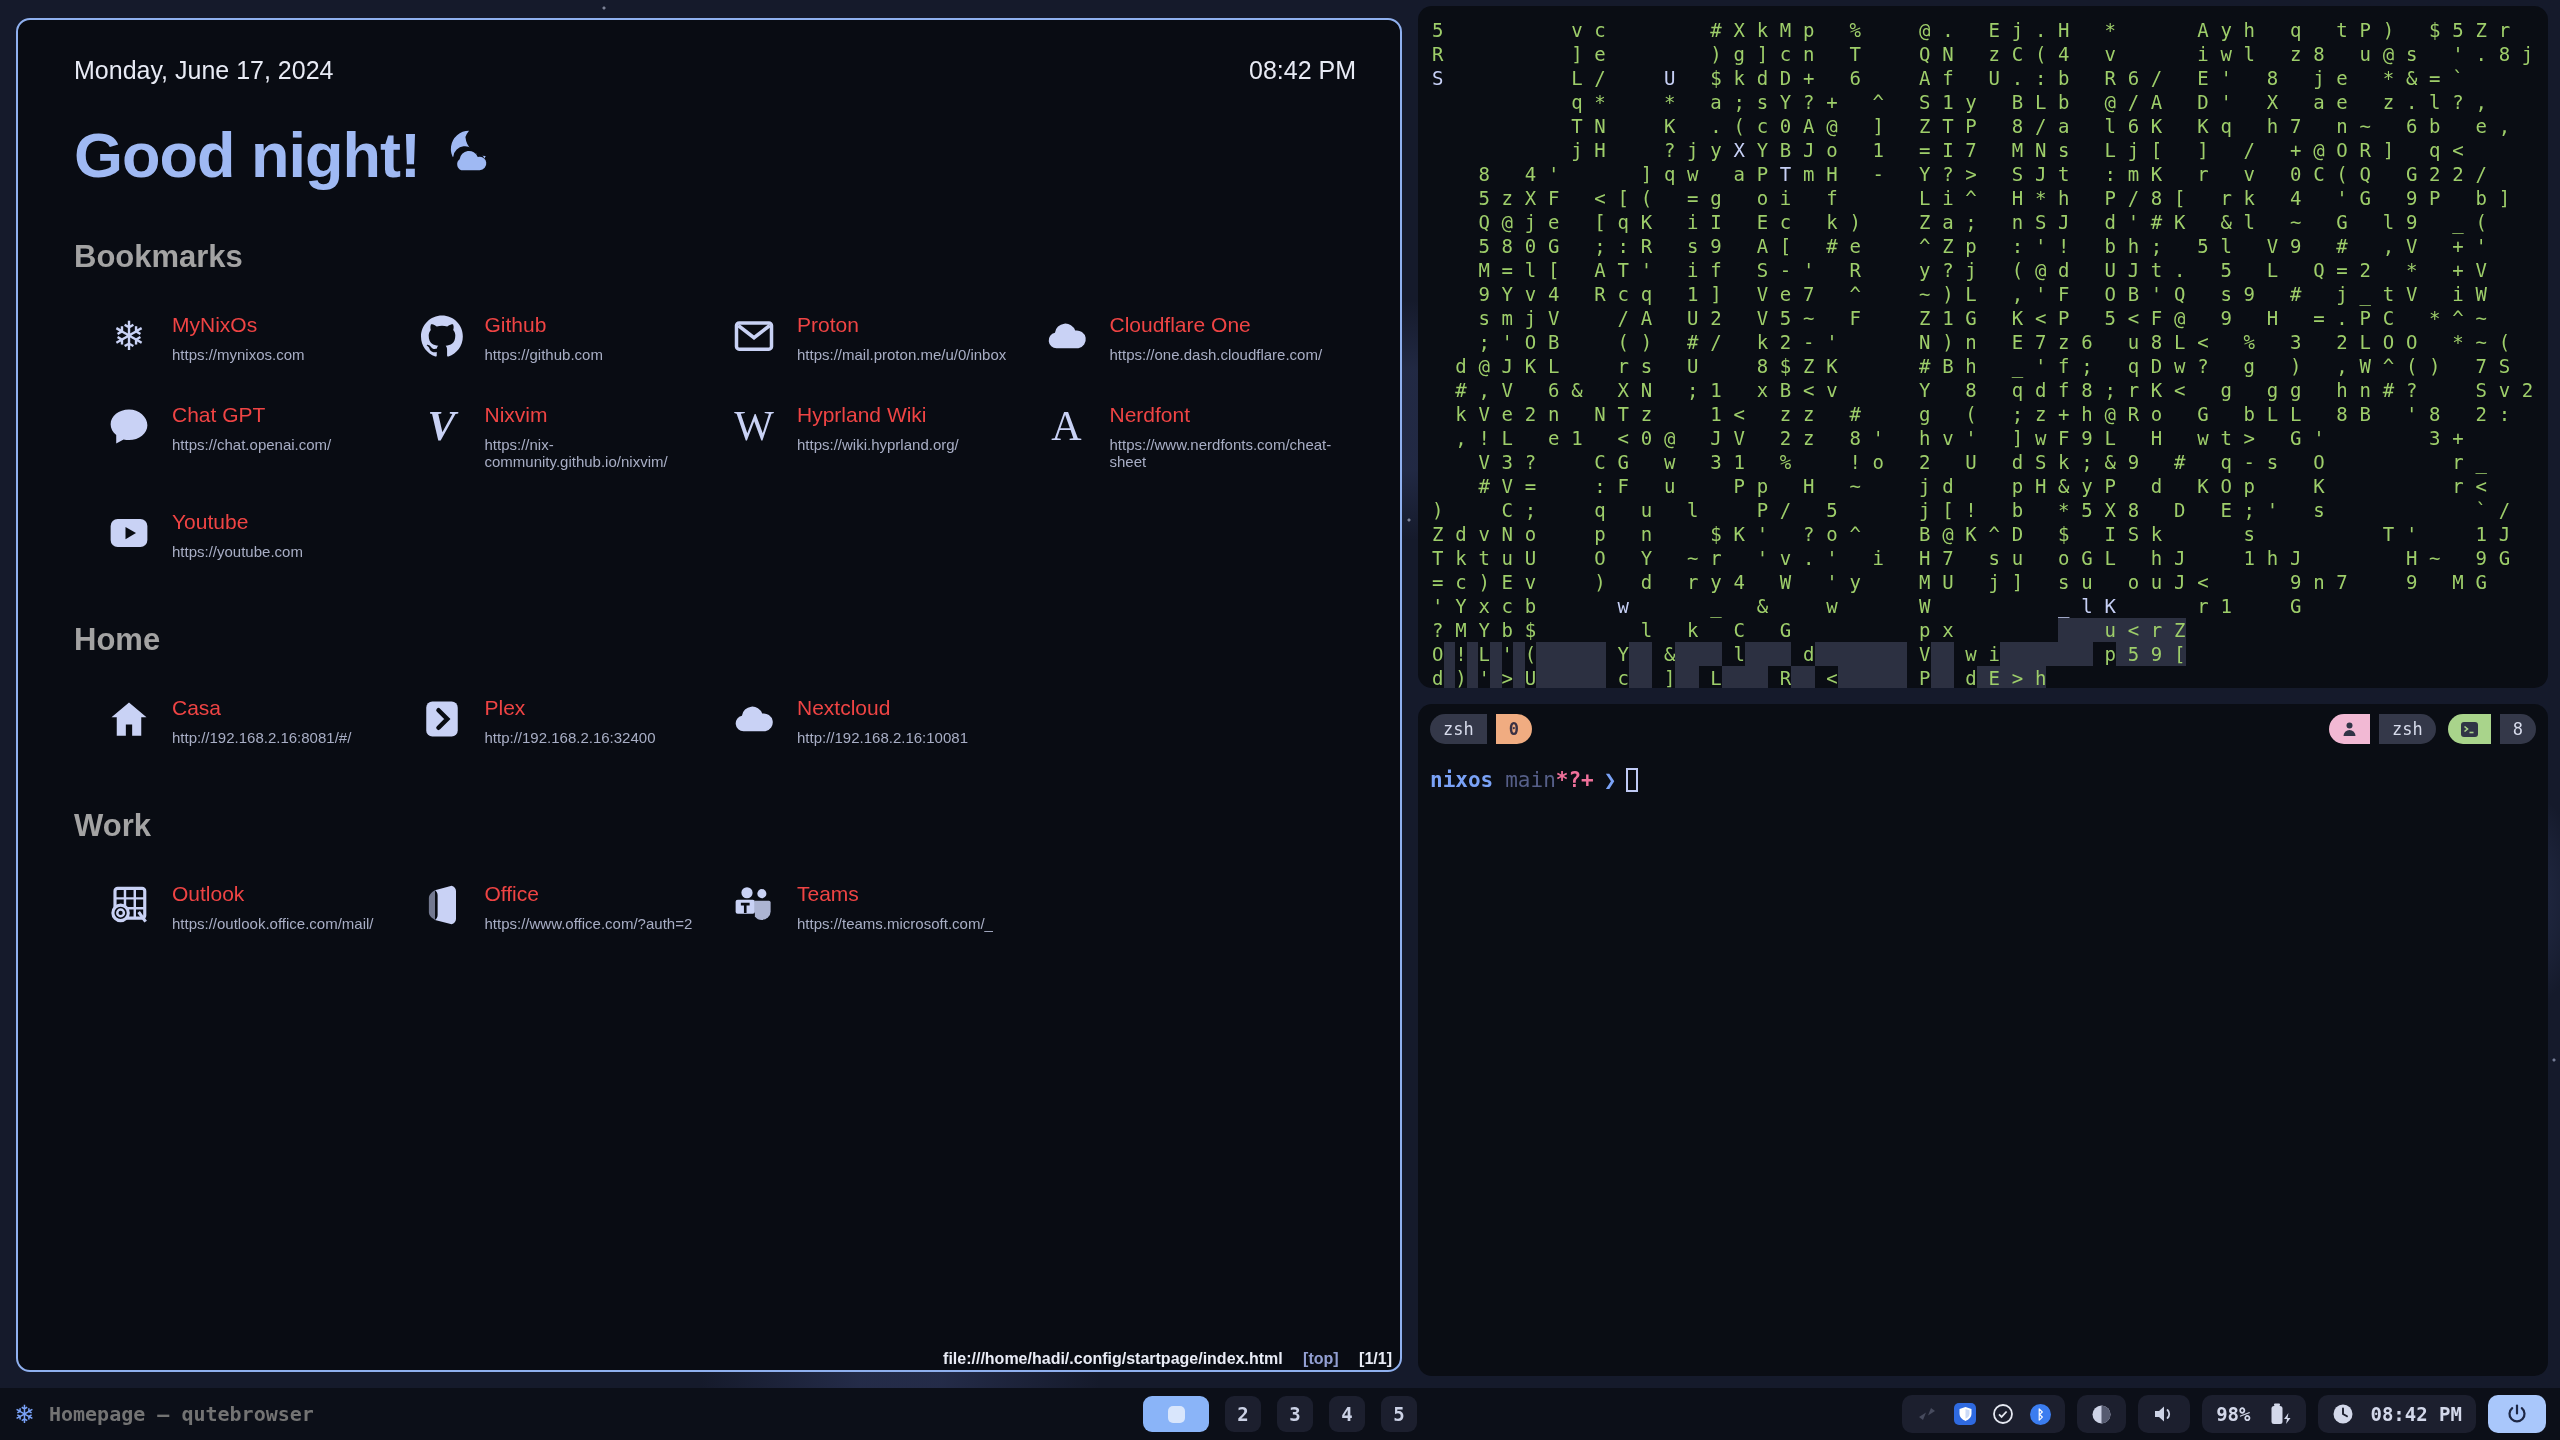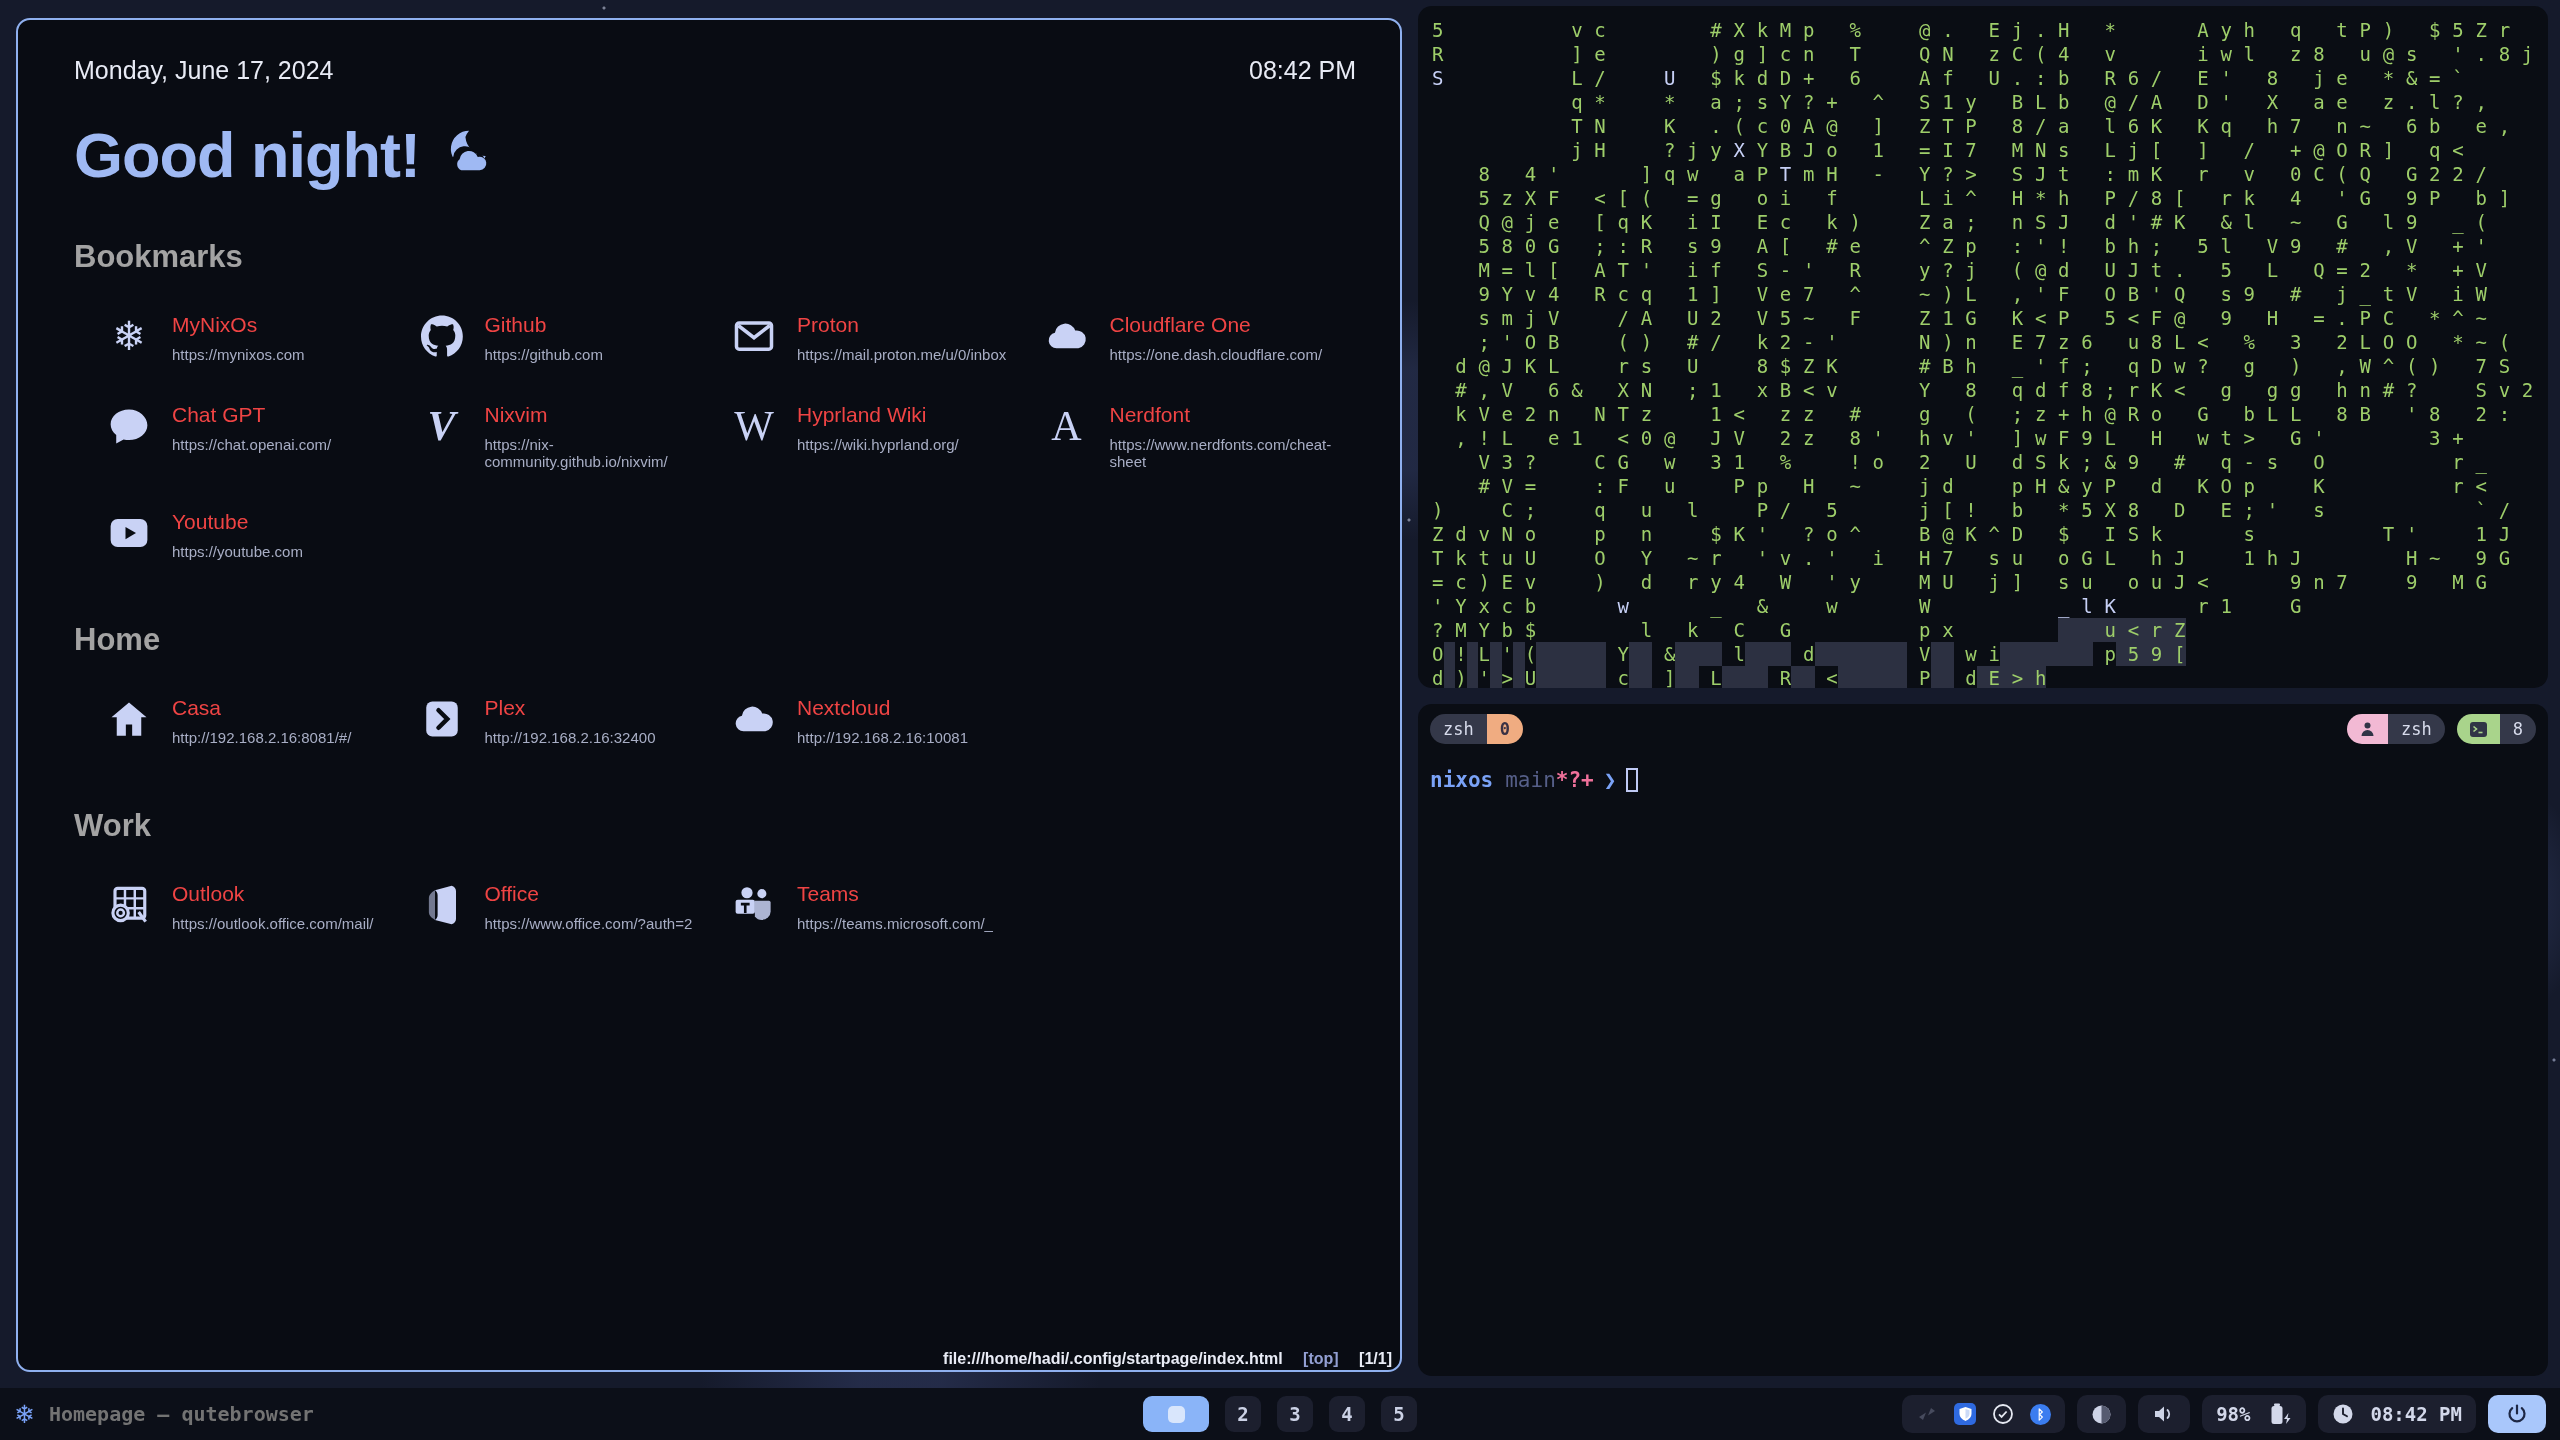--- a/index.html
+++ b/index.html
@@ -40,21 +40,21 @@
   .statusline .scroll{color:#93a0d3;margin-left:16px;}
   .statusline .cnt{margin-left:16px;}
   
   .termtop{left:1418px;top:6px;width:1130px;height:682px;background:#0a0d14;padding:12px 0 7px 14px;overflow:hidden;}
   .mrow{font-family:"DejaVu Sans Mono",monospace;font-size:19px;line-height:24px;white-space:pre;color:#9ece6a;}
   .mrow span{display:inline-block;width:11.6px;}
   .mrow .w{color:#c7d0f6;}
   .mrow .b{background:#2c3041;}
   .termbottom{left:1418px;top:704px;width:1130px;height:672px;background:#0a0d14;padding:10px 12px;}
   .tmuxbar{display:flex;justify-content:space-between;align-items:center;font-family:"DejaVu Sans Mono",monospace;font-size:17px;}
-  .pillgroup{display:flex;align-items:flex-start;}
+  .pillgroup{display:flex;align-items:flex-start;gap:9px;}
   .seg{display:flex;align-items:center;height:30px;padding:0 13px;}
   .seg.first{border-radius:15px 0 0 15px;}
   .seg.last{border-radius:0 15px 15px 0;}
   .seg.dark{background:#343849;color:#d8dcec;}
   .seg.peach{background:#f0ac81;color:#3a3144;font-weight:bold;}
   .seg.pink{background:#f2b9d4;}
   .seg.green{background:#a9d48b;}
   .rightgroups{display:flex;gap:12px;}
   .promptline{margin-top:24px;font-family:"DejaVu Sans Mono",monospace;font-size:21px;display:flex;align-items:center;}
   .promptline .host{color:#7aa2f7;font-weight:bold;}

